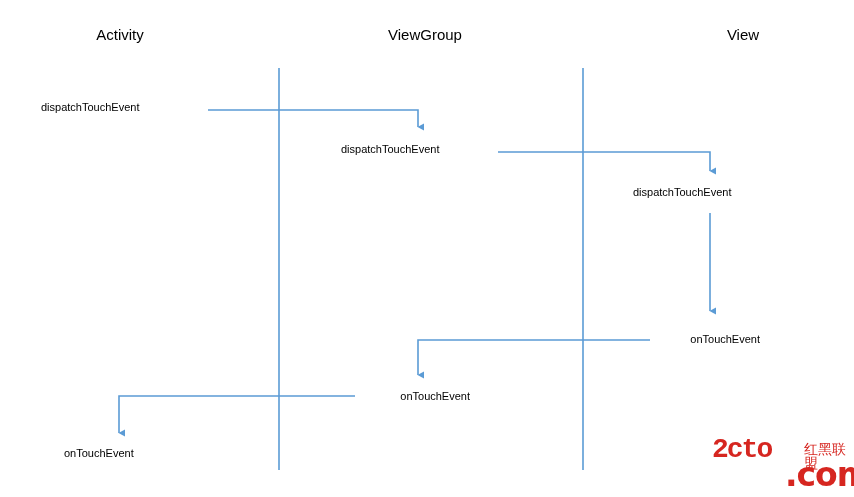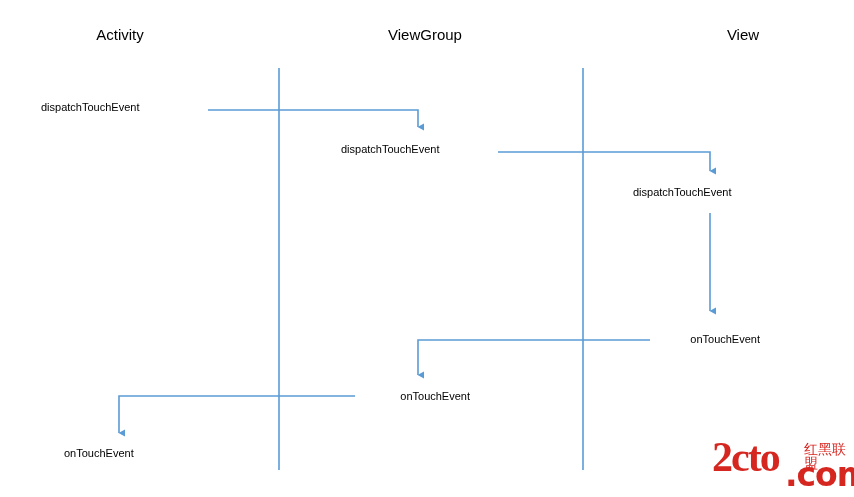--- a/index.html
+++ b/index.html
@@ -44,25 +44,25 @@
     position: absolute;
     left: 712px;
     top: 430px;
     width: 134px;
     height: 58px;
   }
   .wm-main {
     position: absolute;
     left: 0;
     top: 6px;
-    font-size: 42px;
+    font-size: 28px;
     font-weight: bold;
     letter-spacing: -2px;
     color: #D62620;
-    font-family: Liberation Serif, serif;
+    font-family: Liberation Mono, monospace;
     line-height: 1;
   }
   .wm-dotcom {
     position: absolute;
     left: 73px;
     top: 28px;
     font-size: 33px;
     font-weight: bold;
     letter-spacing: -1px;
     color: #D62620;

